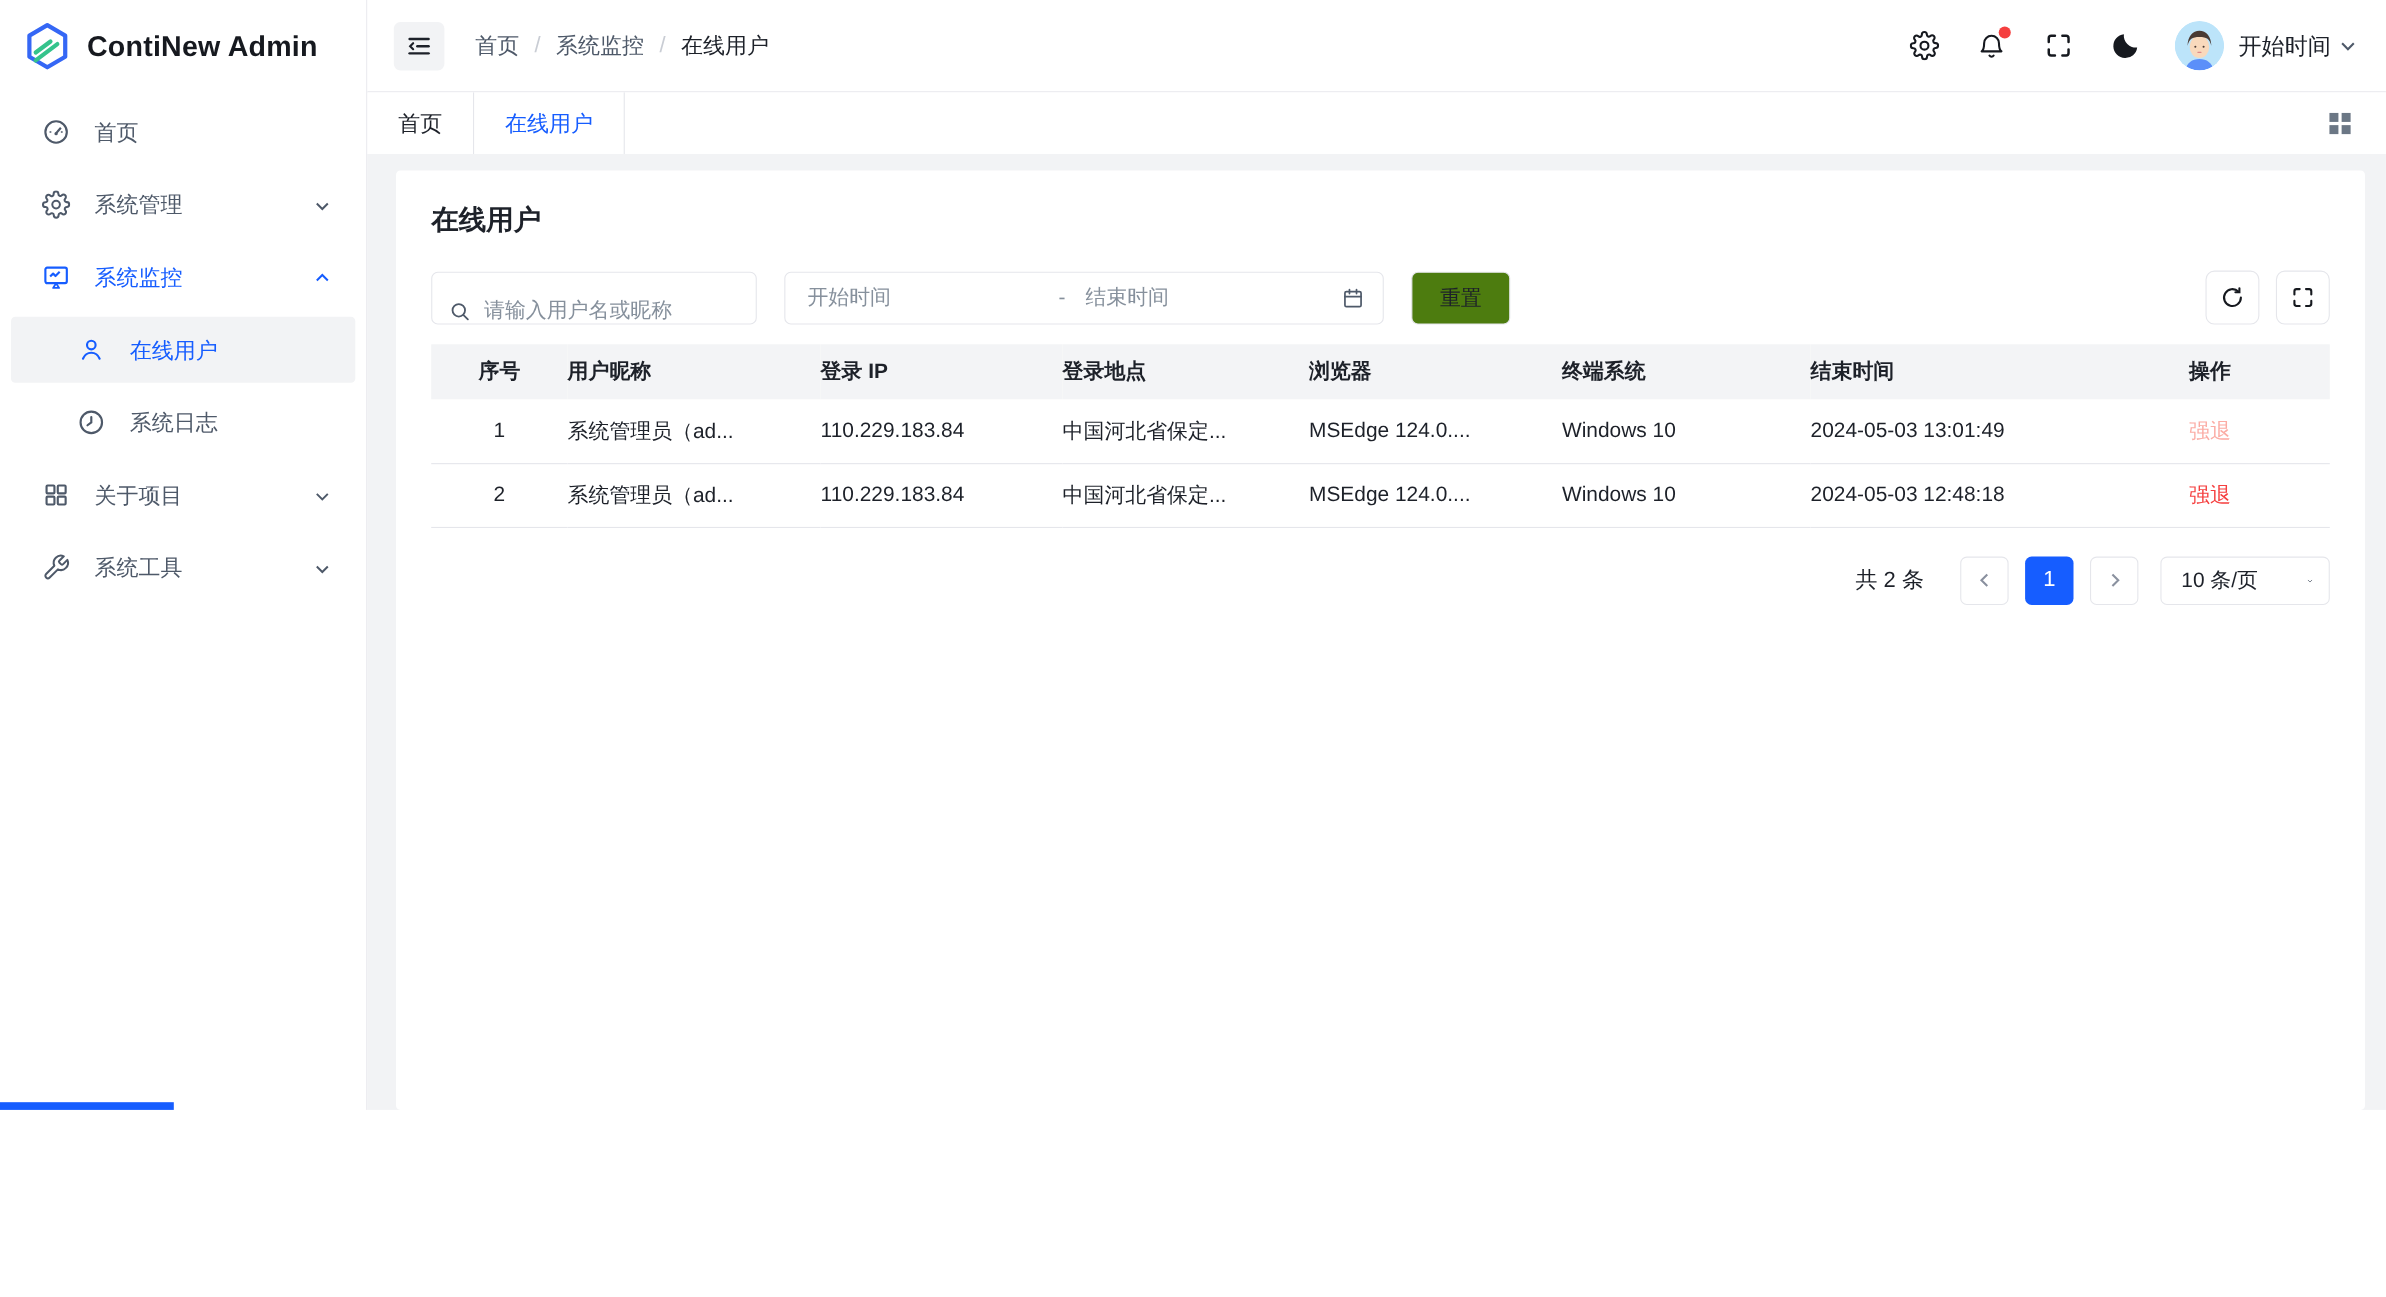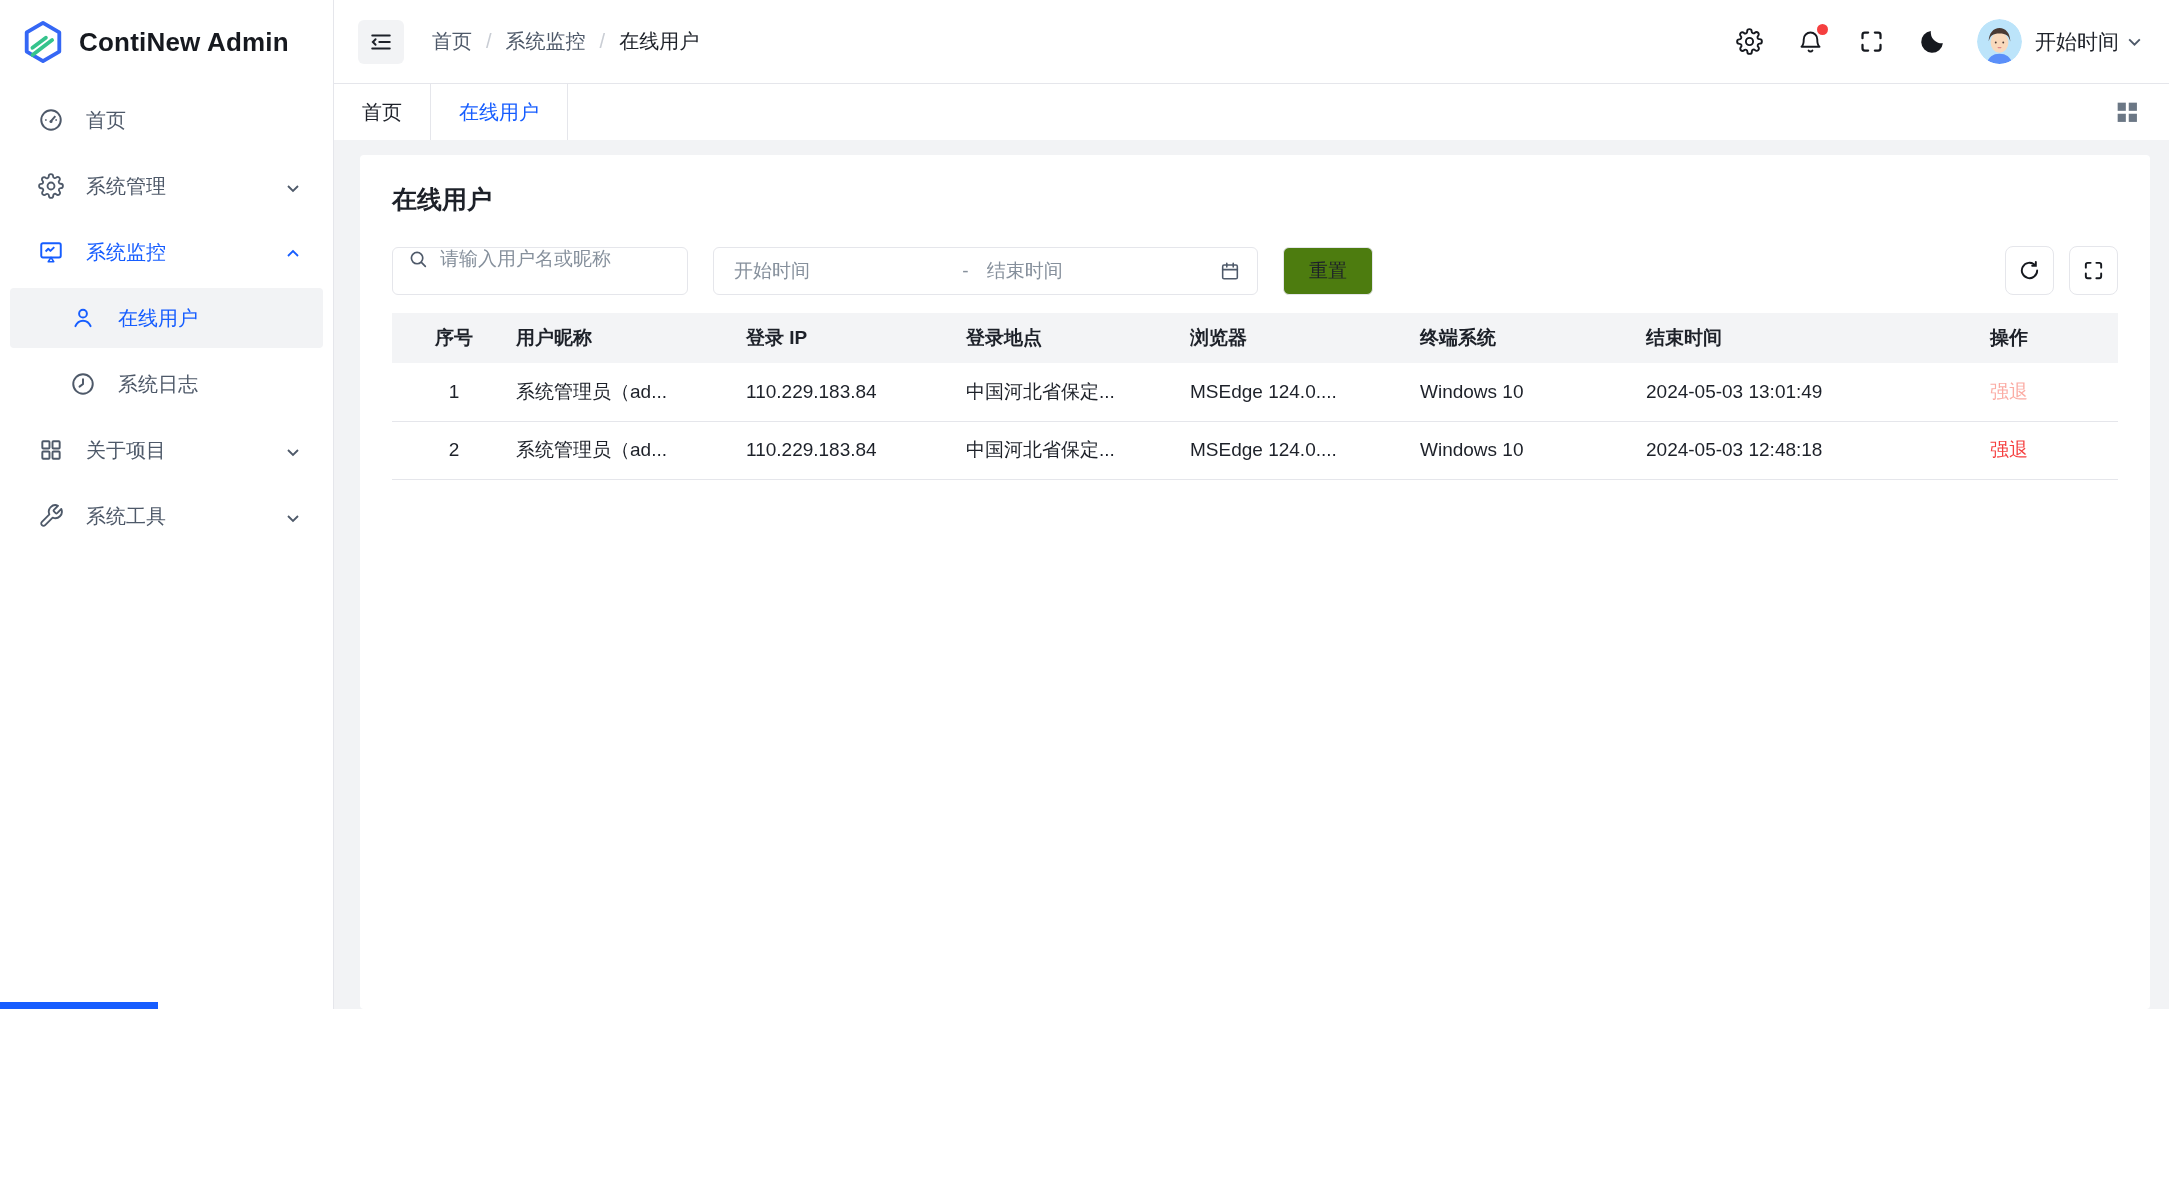--- a/index.html
+++ b/index.html
@@ -78,21 +78,21 @@
 
   
   .content { flex: 1; background: #F2F3F5; padding: 15px 22px 0 26px; display: flex; min-height: 0; }
   .card { background: #fff; border-radius: 4px; flex: 1; padding: 28px 32px 0 32px; }
 
   .page-title { font-size: 25px; font-weight: 600; color: #1D2129; }
 
   .filter-row { display: flex; align-items: center; margin-top: 30px; }
   .search-box {
     width: 296px; height: 48px; border: 1px solid #E5E6EB; border-radius: 6px;
-    display: flex; align-items: flex-start; padding: 0 14px; background: #fff;
+    display: flex; align-items: flex-end; padding: 0 14px; background: #fff;
   }
   .search-box svg { width: 22px; height: 22px; color: #4E5969; flex: 0 0 22px; }
   .search-box input { border: 0; outline: 0; font-size: 19px; margin-left: 11px; width: 100%;
                       font-family: inherit; color: #1D2129; background: transparent; }
   input::placeholder { color: #86909C; }
 
   .range-box {
     width: 545px; height: 48px; border: 1px solid #E5E6EB; border-radius: 6px;
     display: flex; align-items: center; padding: 0 16px 0 20px; margin-left: 25px; background: #fff;
   }
@@ -436,18 +436,38 @@
               <td>110.229.183.84</td>
               <td>中国河北省保定...</td>
               <td>MSEdge 124.0....</td>
               <td>Windows 10</td>
               <td>2024-05-03 12:48:18</td>
               <td><span class="kick-link">强退</span></td>
             </tr>
           </tbody>
         </table>
 
+        <div class="pager">
+          <span class="pager-total">共 2 条</span>
+          <span class="pg-btn">
+            <svg viewBox="0 0 16 16" fill="none" stroke="currentColor" stroke-width="1.8">
+                <path d="M10 3 5 8l5 5"></path>
+              </svg>
+          </span>
+          <span class="pg-num">1</span>
+          <span class="pg-btn">
+            <svg viewBox="0 0 16 16" fill="none" stroke="currentColor" stroke-width="1.8">
+                <path d="M6 3l5 5-5 5"></path>
+              </svg>
+          </span>
+          <span class="pg-size">
+            <span class="pg-size-label">10 条/页</span>
+            <svg viewBox="0 0 16 16" fill="none" stroke="currentColor" stroke-width="1.8">
+                <path d="M3 6l5 5 5-5"></path>
+              </svg>
+          </span>
+        </div>
       </section>
     </div>
   </div>
 
   <div class="bottom-strip"></div>
 </div>
 
 </body></html>

